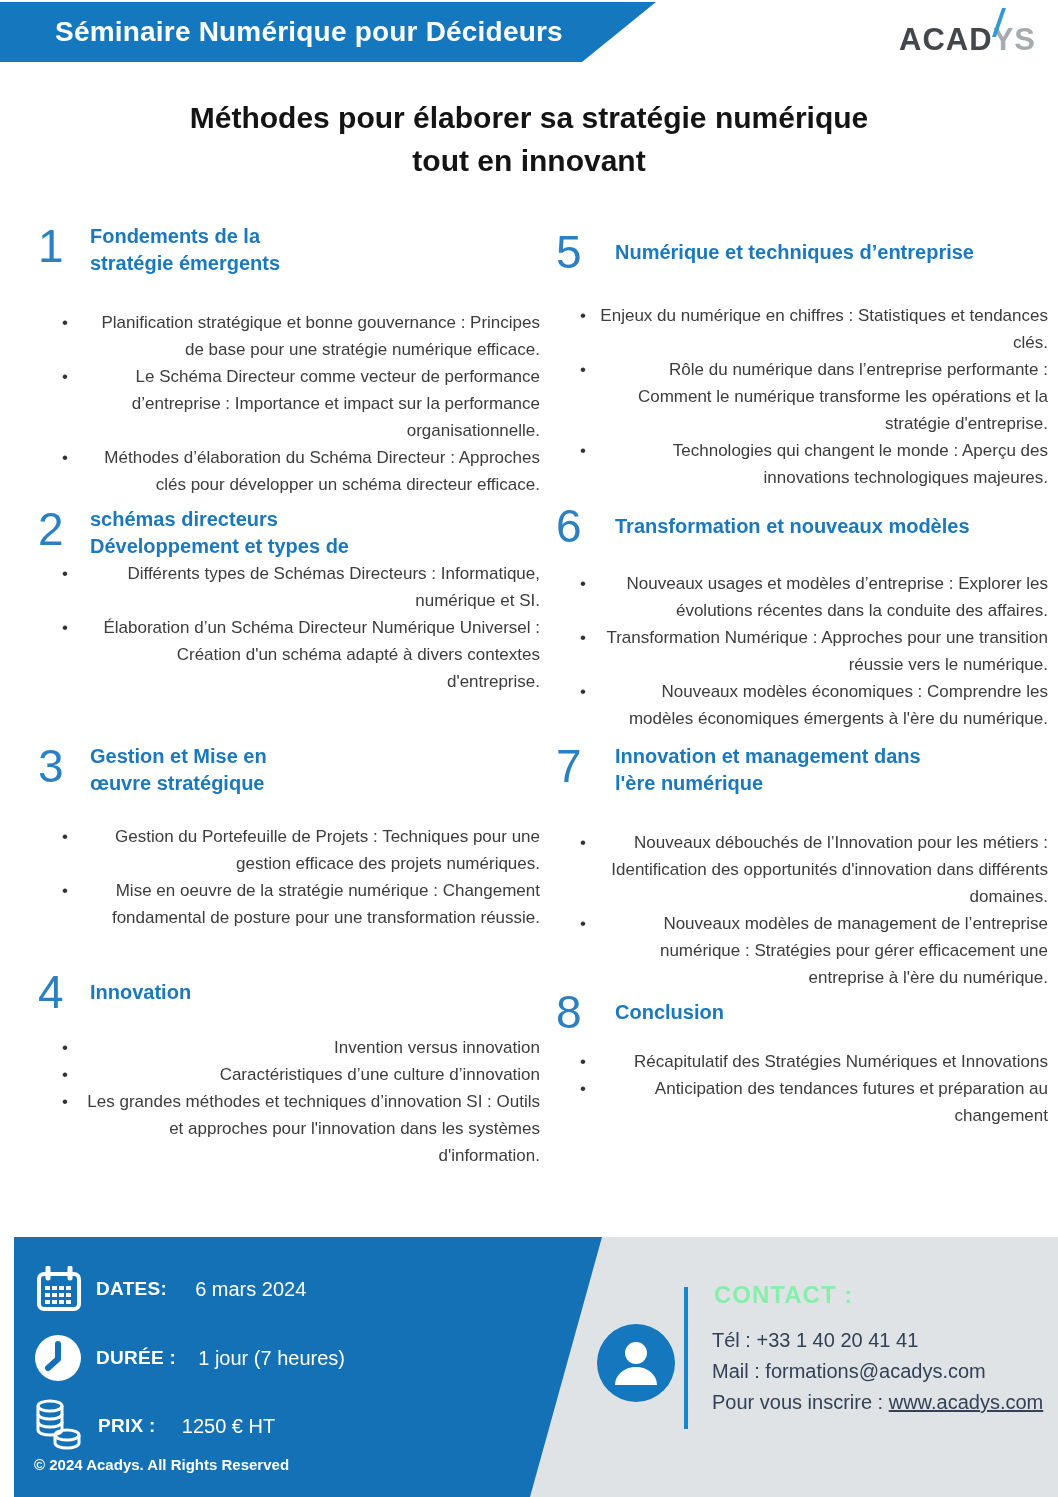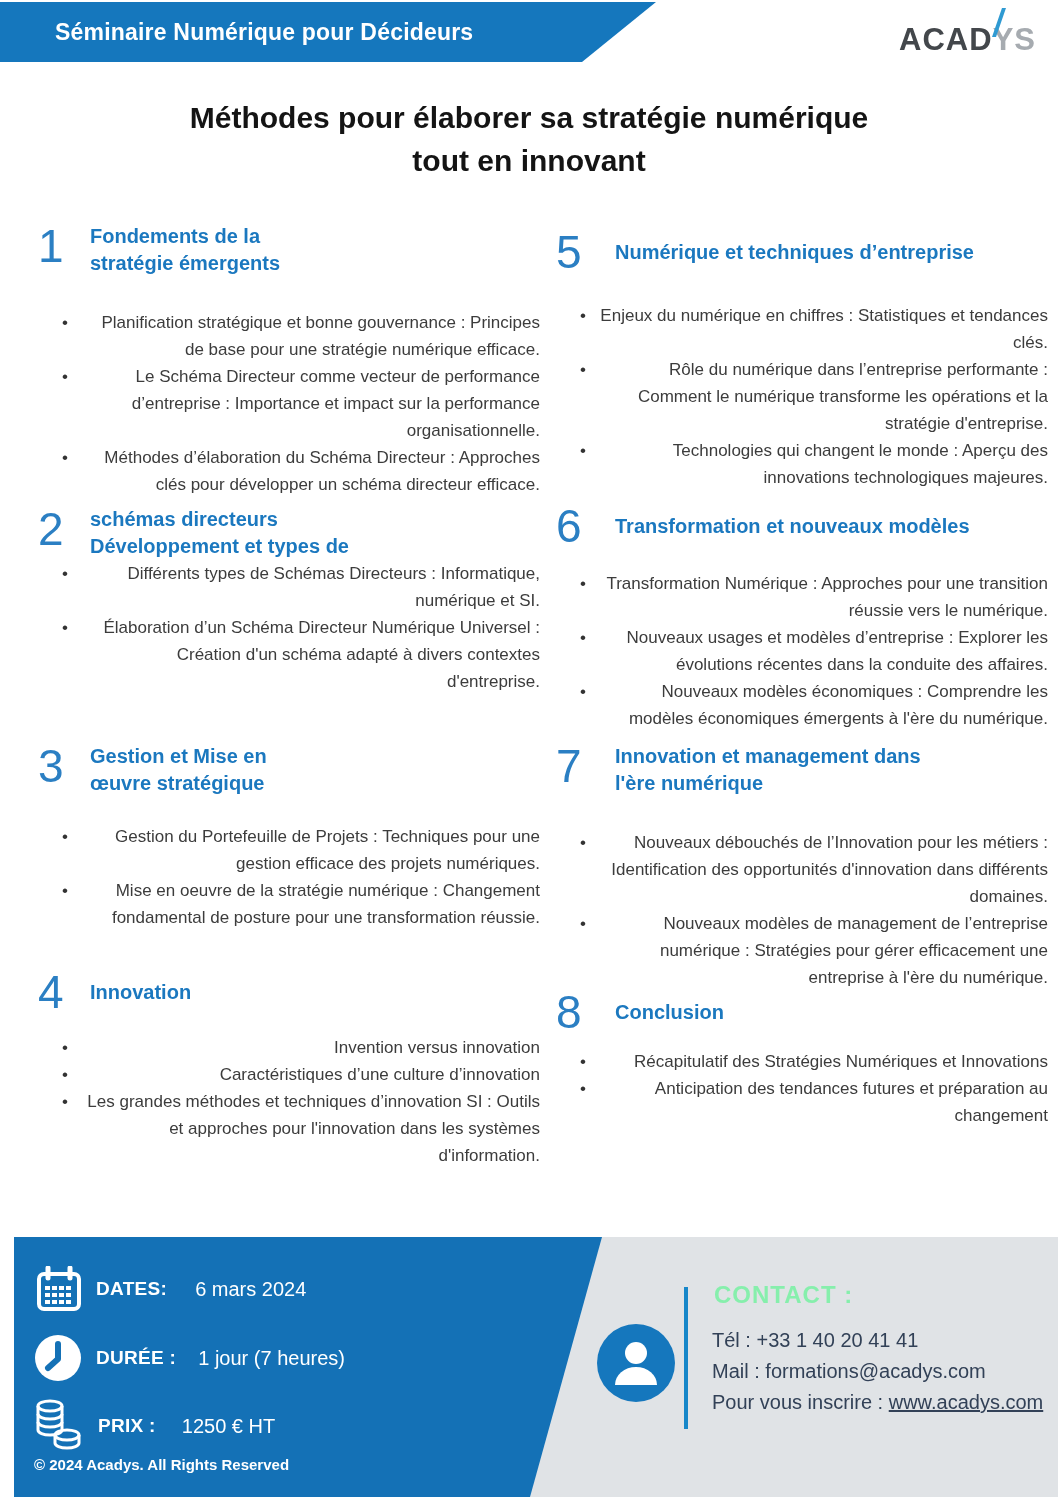--- a/index.html
+++ b/index.html
@@ -12,21 +12,21 @@
   }
 
   
   .banner {
     position:absolute; top:2px; left:0; width:656px; height:60px;
     background:#1577bd;
     clip-path:polygon(0 0, 100% 0, calc(100% - 74px) 100%, 0 100%);
     display:flex; align-items:center;
   }
   .banner-title {
-    margin-left:55px; color:#ffffff; font-size:23px; font-weight:700;
+    margin-left:55px; color:#ffffff; font-size:28px; font-weight:700;
     letter-spacing:0.2px; white-space:nowrap;
   }
   .logo {
     position:absolute; top:22px; right:22px; height:40px;
     font-size:31px; font-weight:600; letter-spacing:1px; white-space:nowrap;
   }
   .logo .acad { color:#43474b; }
   .logo .ys   { color:#a6abb0; }
   .logo-accent { position:absolute; top:-14px; right:29px; }
 
@@ -195,22 +195,22 @@
   </section>
 
   <section class="sec sec-right one-line" style="top:502px;left:556px;">
     <div class="sec-head">
       <div class="sec-num">6</div>
       <h2 class="sec-title">
         <span class="tl">Transformation et nouveaux modèles</span>
       </h2>
     </div>
     <ul class="bullets mt20">
+      <li>Nouveaux usages et modèles d’entreprise : Explorer les évolutions récentes dans la conduite des affaires.</li>
       <li>Transformation Numérique : Approches pour une transition réussie vers le numérique.</li>
-      <li>Nouveaux usages et modèles d’entreprise : Explorer les évolutions récentes dans la conduite des affaires.</li>
       <li>Nouveaux modèles économiques : Comprendre les modèles économiques émergents à l'ère du numérique.</li>
     </ul>
   </section>
 
   <section class="sec sec-right two-line" style="top:742px;left:556px;">
     <div class="sec-head">
       <div class="sec-num">7</div>
       <h2 class="sec-title">
         <span class="tl">Innovation et management dans</span>
         <span class="tl">l'ère numérique</span>

